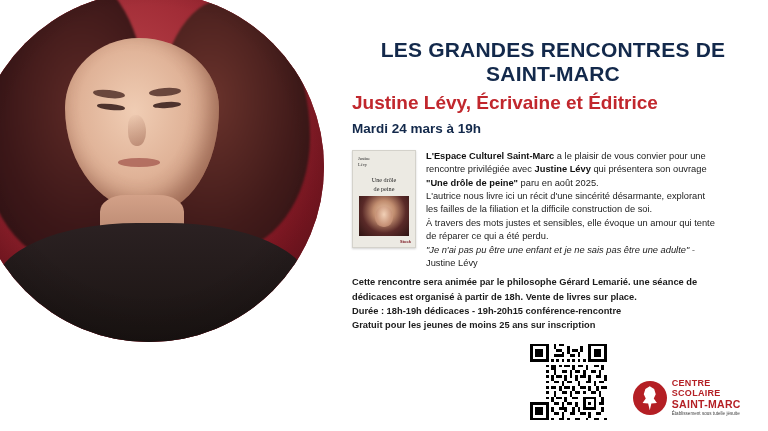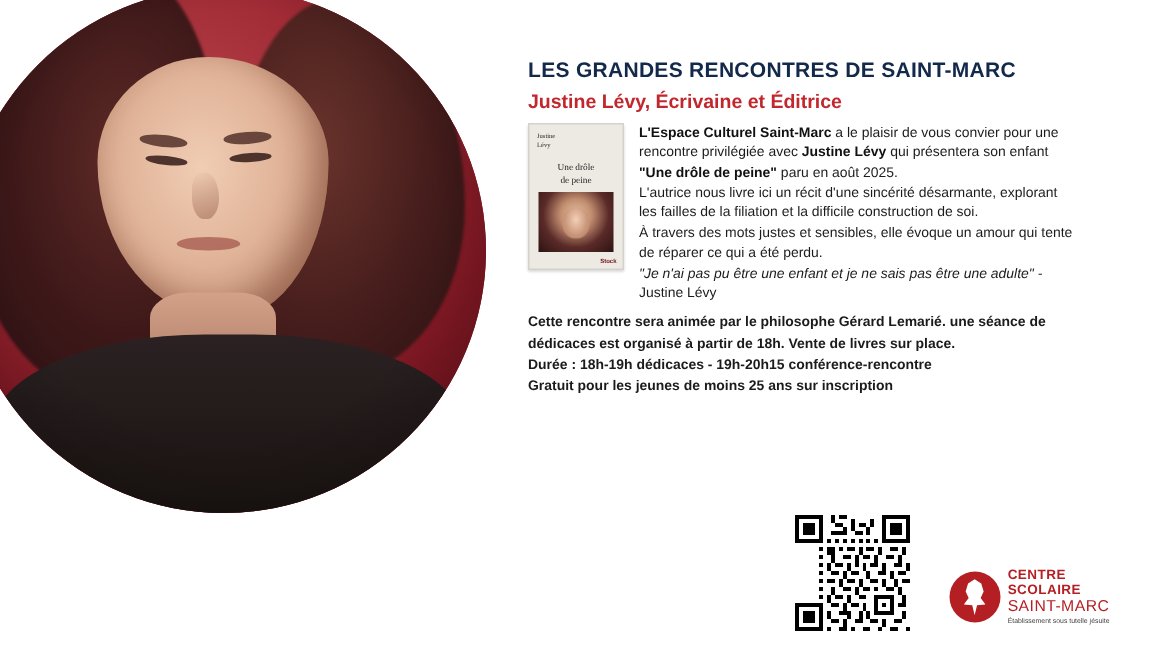--- a/index.html
+++ b/index.html
@@ -116,28 +116,29 @@
   }
 
   
   .poster-right {
     position: absolute;
     left: 344px; top: 0;
     width: 424px; height: 431px;
     padding: 38px 14px 8px 8px;
   }
   .headline {
-    font-size: 14px;
+    font-size: 21px;
     font-weight: bold;
     color: #13294b;
     letter-spacing: .2px;
     margin: 0 0 6px 0;
+    text-align: center;
   }
   .subhead {
-    font-size: 13px;
+    font-size: 19px;
     font-weight: bold;
     color: #c1272d;
     margin: 0 0 7px 0;
   }
   .datetime {
     font-size: 13.5px;
     font-weight: bold;
     color: #13294b;
     margin: 0 0 14px 0;
   }
@@ -249,21 +250,21 @@
     background: #fff;
     clip-path: polygon(50% 0%, 72% 12%, 80% 34%, 70% 52%, 86% 70%, 58% 72%, 50% 100%, 42% 72%, 14% 70%, 30% 52%, 20% 34%, 28% 12%);
   }
   .logo-text {
     line-height: 1.08;
   }
   .logo-l1 {
     font-size: 9px; font-weight: bold; color: #b41f24; letter-spacing: .3px;
   }
   .logo-l2 {
-    font-size: 10.5px; font-weight: normal; color: #b41f24; letter-spacing: .3px;
+    font-size: 10.5px; font-weight: bold; color: #b41f24; letter-spacing: .3px;
   }
   .logo-l3 {
     font-size: 4.6px; color: #444; margin-top: 2px;
   }
 </style>
 </head>
 <body>
 
 <div class="poster-left">
   <div class="portrait-circle">
@@ -280,36 +281,37 @@
     <div class="photo-neck"></div>
     <div class="photo-body"></div>
     <div class="photo-vignette"></div>
   </div>
 </div>
 
 <div class="poster-right">
 
   <div class="headline">LES GRANDES RENCONTRES DE SAINT-MARC</div>
   <div class="subhead">Justine Lévy, Écrivaine et Éditrice</div>
+  <div class="datetime">Mardi 24 mars à 19h</div>
 
   <div class="body-row">
 
     <div class="book-cover">
       <div class="book-author">Justine<br>Lévy</div>
       <div class="book-title">Une drôle<br>de peine</div>
       <div class="book-photo"></div>
       <div class="book-flag">Stock</div>
     </div>
 
     <div class="body-text">
       <p>
         <b>L'Espace Culturel Saint-Marc</b><span> a le plaisir de vous convier pour une</span>
       </p>
       <p>
-        <span>rencontre privilégiée avec </span><b>Justine Lévy</b><span> qui présentera son enfant</span>
+        <span>rencontre privilégiée avec </span><b>Justine Lévy</b><span> qui présentera son ouvrage</span>
       </p>
       <p>
         <b>"Une drôle de peine"</b><span> paru en août 2025.</span>
       </p>
       <p>L'autrice nous livre ici un récit d'une sincérité désarmante, explorant</p>
       <p>les failles de la filiation et la difficile construction de soi.</p>
       <p>À travers des mots justes et sensibles, elle évoque un amour qui tente</p>
       <p>de réparer ce qui a été perdu.</p>
       <p><i>"Je n'ai pas pu être une enfant et je ne sais pas être une adulte" -</i></p>
       <p>Justine Lévy</p>

